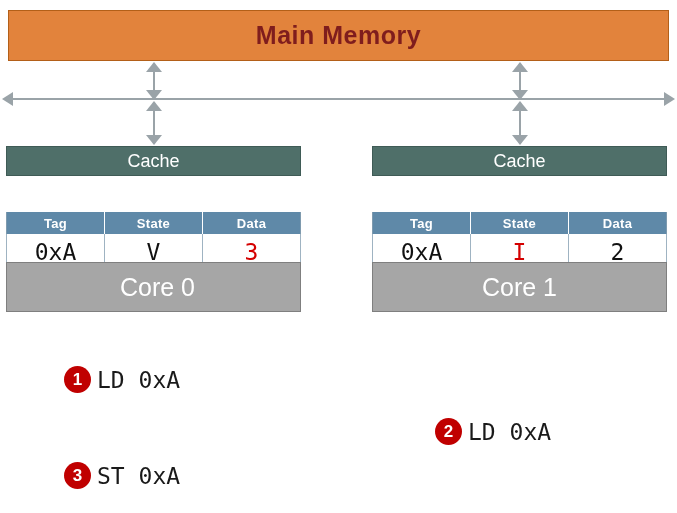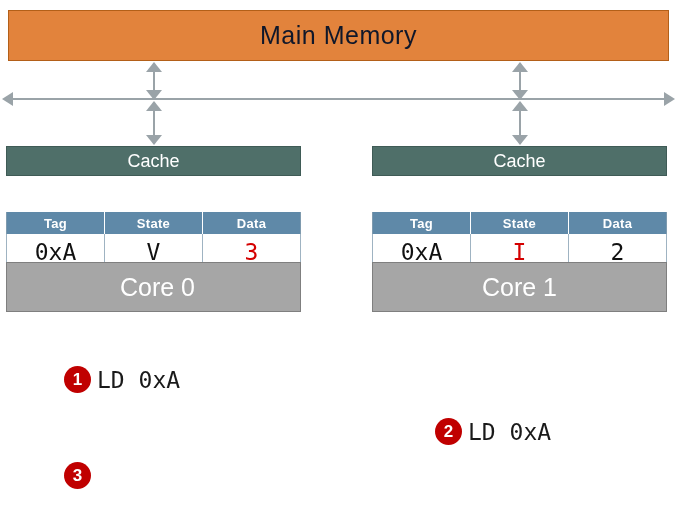--- a/index.html
+++ b/index.html
@@ -23,26 +23,27 @@
   
   .main-memory {
     position: absolute;
     left: 8px;
     top: 10px;
     width: 661px;
     height: 51px;
     background: #e2833c;
     border: 1px solid #b35f18;
     box-sizing: border-box;
-    color: #0f172a;
+    color: #7f1d1d;
     font-size: 25px;
     display: flex;
     align-items: center;
     justify-content: center;
     letter-spacing: 0.5px;
+    font-weight: bold;
   }
 
   
   .bus-line {
     position: absolute;
     left: 6px;
     top: 98px;
     width: 665px;
     height: 2px;
     background: #9aa3a8;
@@ -289,15 +290,16 @@
   <div class="step" style="left:64px; top:366px;">
     <div class="badge">1</div>
     <div class="text">LD 0xA</div>
   </div>
   <div class="step" style="left:435px; top:418px;">
     <div class="badge">2</div>
     <div class="text">LD 0xA</div>
   </div>
   <div class="step" style="left:64px; top:462px;">
     <div class="badge">3</div>
+    <div class="text">ST 0xA</div>
   </div>
 
 </div>
 
 </body></html>

